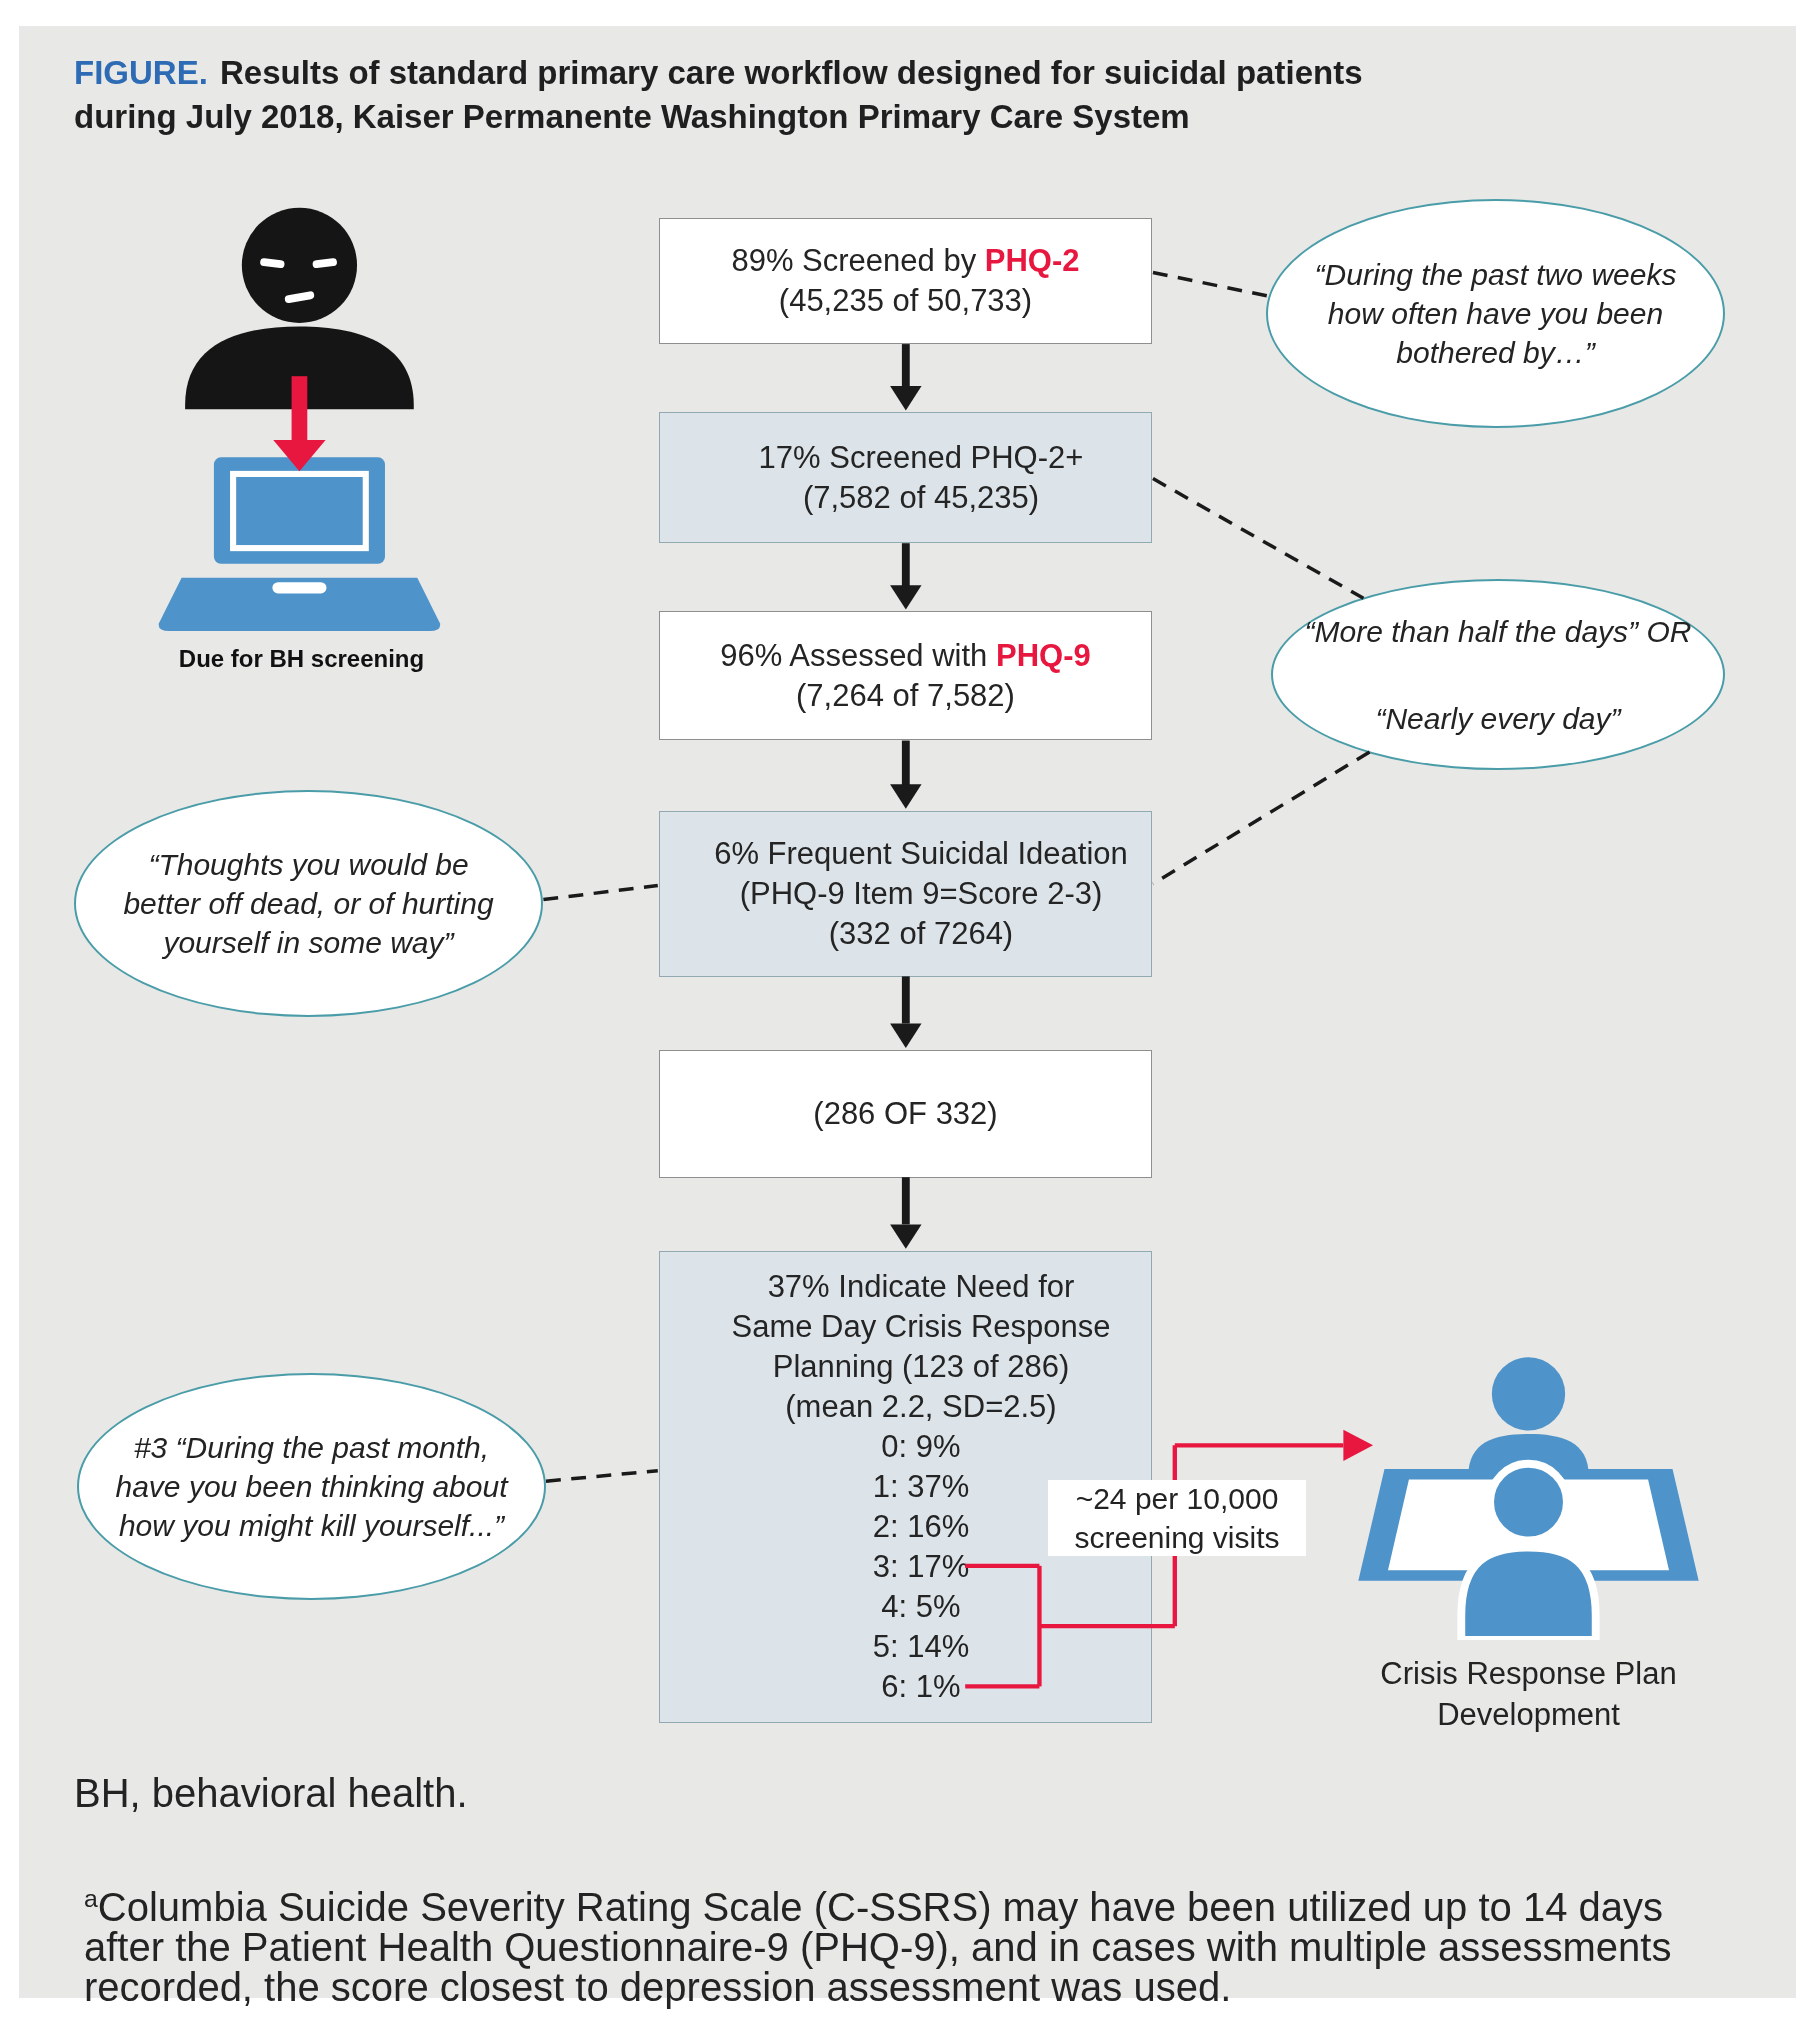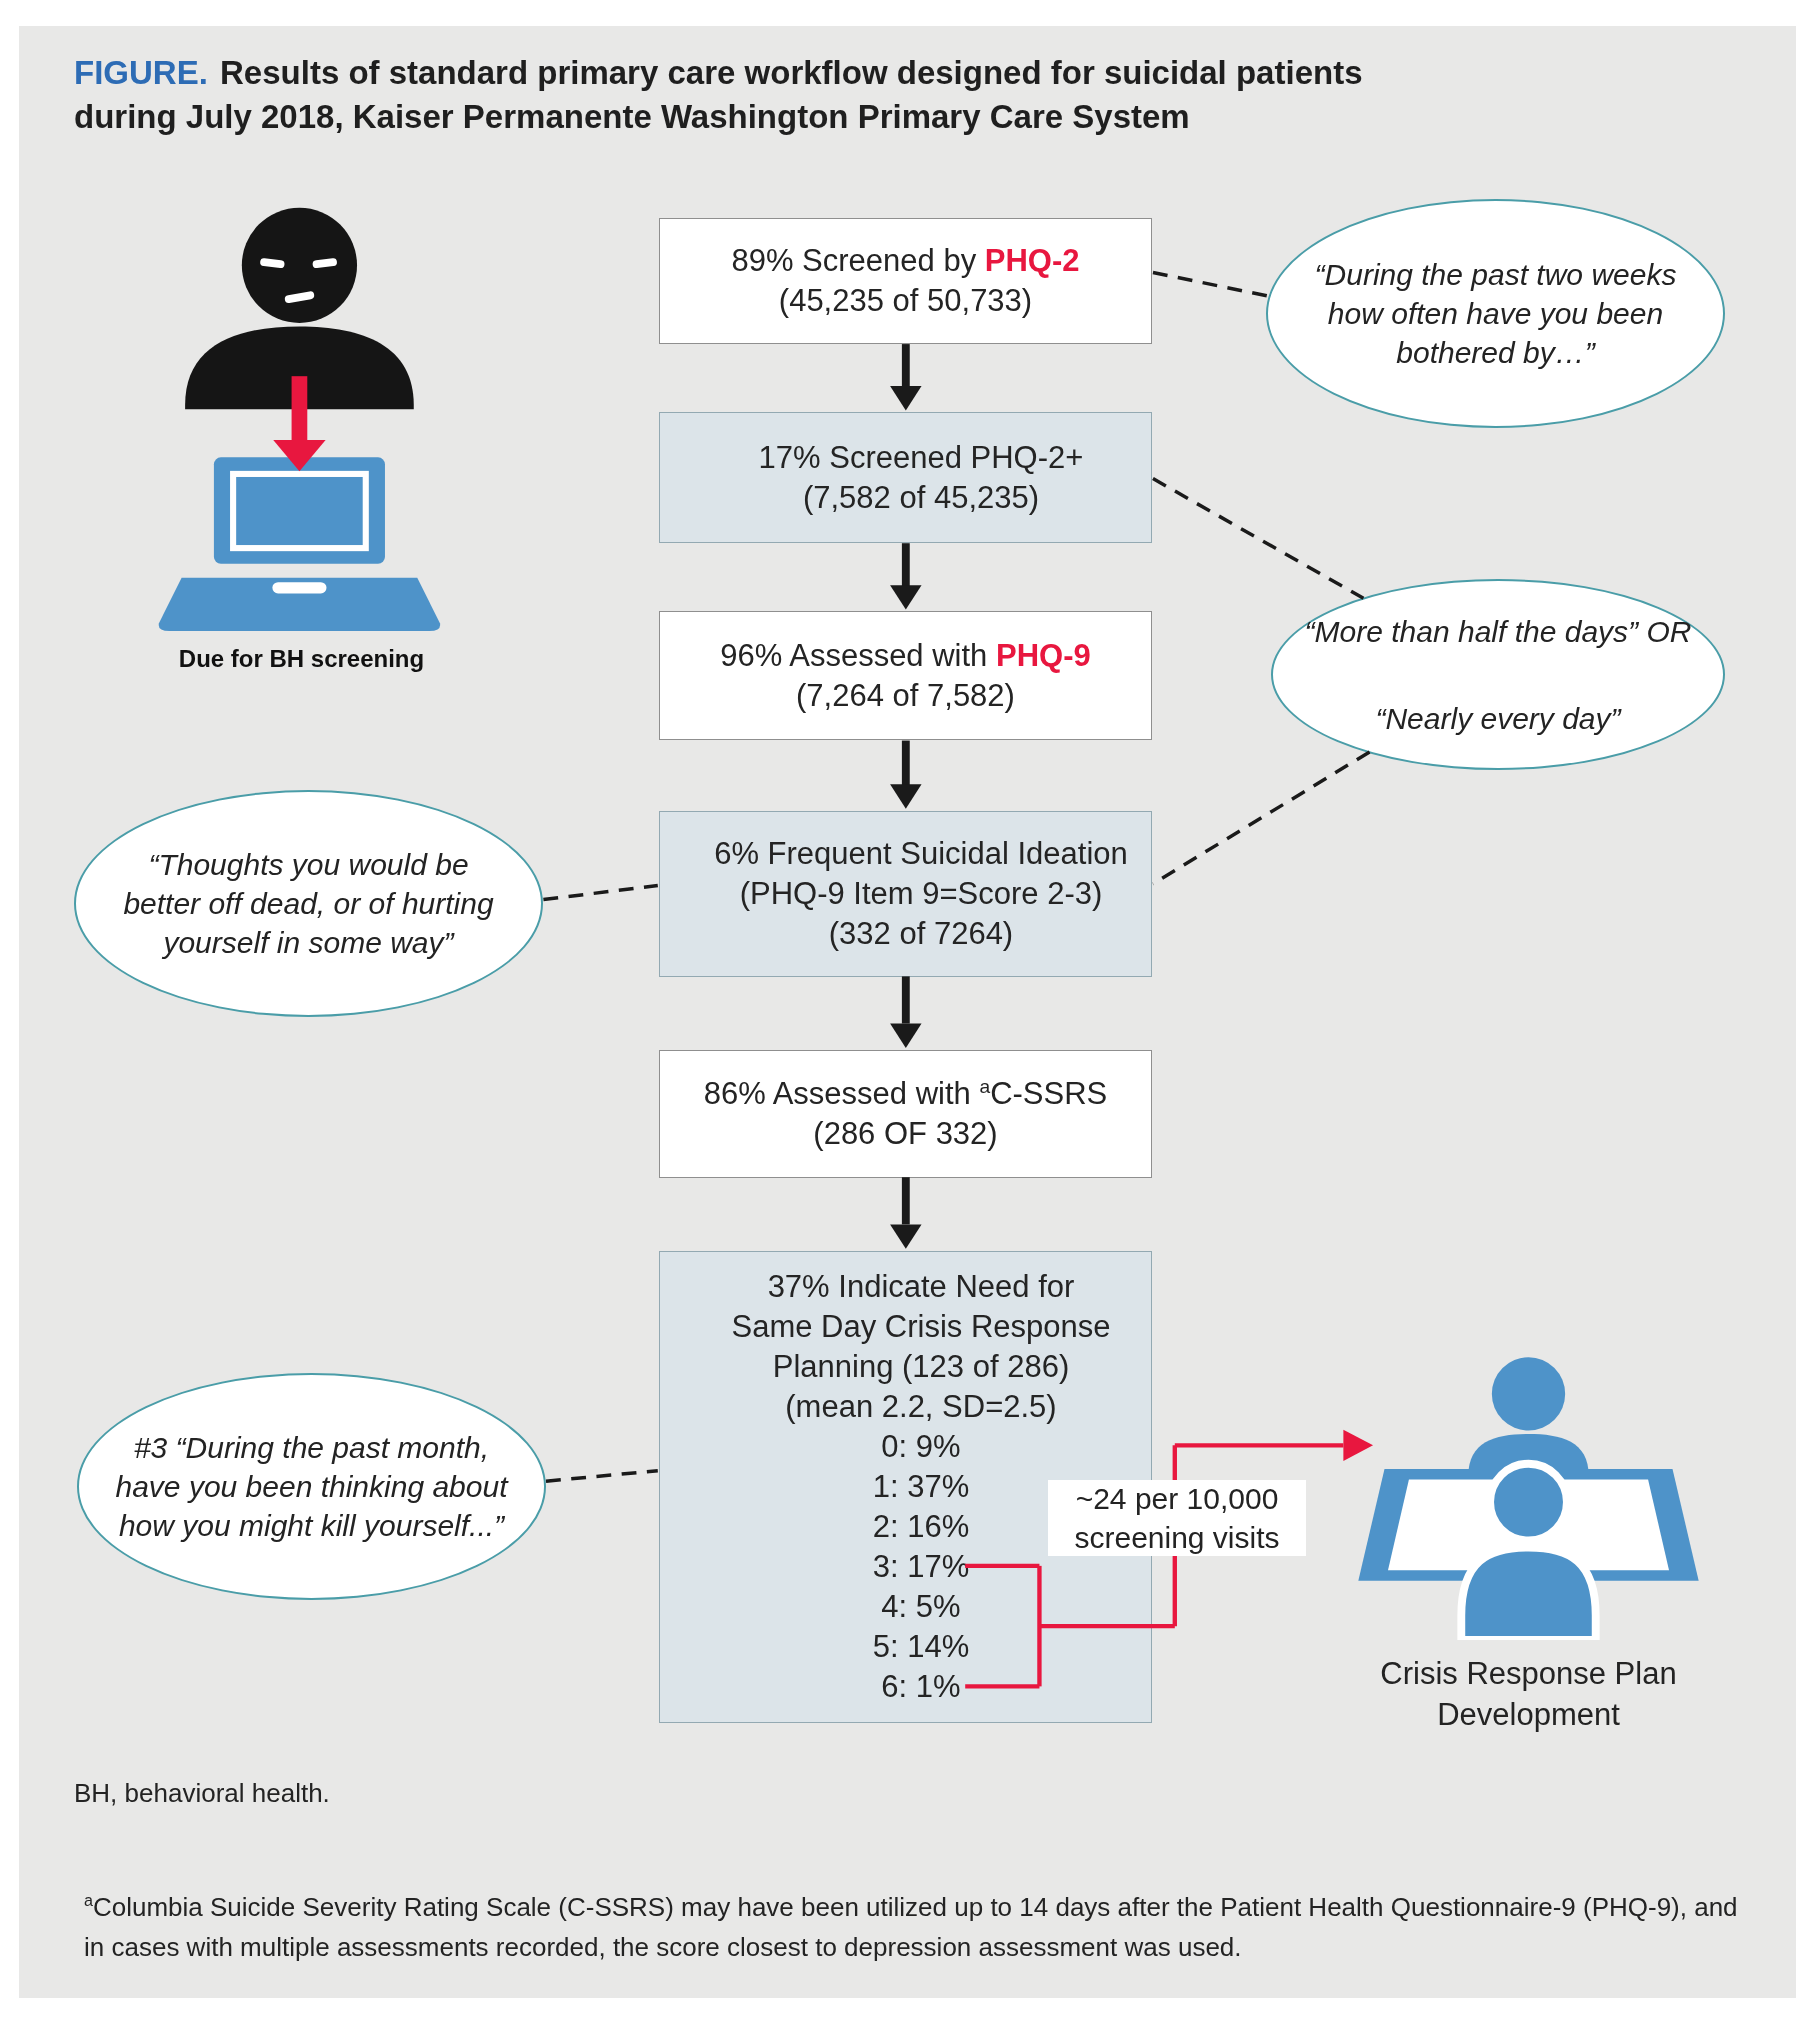--- a/index.html
+++ b/index.html
@@ -12,21 +12,21 @@
   .box { display:flex; flex-direction:column; justify-content:center; align-items:center;
          text-align:center; font-size:31px; line-height:40px; color:#242424; z-index:2; position:absolute; }
   .box.white  { background:#ffffff; border:1.7px solid #8f8f8f; }
   .box.shaded { background:#dce4e9; border:1.7px solid #93a9b2;padding-left:31px; }
   .red-bold { color:#e8173f; font-weight:bold; }
   .ellipse { position:absolute; border-radius:50%; background:#ffffff; border:2.6px solid #4a9da8;
              display:flex; flex-direction:column; justify-content:center; align-items:center;
              text-align:center; font-style:italic; font-size:30px; line-height:39px; color:#232323; z-index:2; }
   .caption-bold { position:absolute; font-weight:bold; font-size:24px; text-align:center; color:#111; z-index:2; }
   .caption-reg  { position:absolute; font-size:31px; line-height:41px; text-align:center; color:#232323; z-index:2; }
-  .fn { position:absolute; font-size:26px; line-height:40px; color:#232323; z-index:2; }
+  .fn { position:absolute; font-size:40px; line-height:40px; color:#232323; z-index:2; }
   sup { font-size:0.62em; vertical-align:super; line-height:0; }
   svg.overlay { position:absolute; left:0; top:0; z-index:5; pointer-events:none; }
   .icon-svg { position:absolute; z-index:2; }
   .rate-label { position:absolute; background:#ffffff; z-index:6; display:flex; flex-direction:column;
                 justify-content:center; align-items:center; text-align:center; font-size:30px;
                 line-height:39px; color:#232323; }
 </style>
 </head>
 <body>
 
@@ -68,21 +68,20 @@
     <div>(7,264 of 7,582)</div>
   </div>
 
   <div class="box shaded" style="left:659px; top:811px; width:493px; height:166px;">
     <div>6% Frequent Suicidal Ideation</div>
     <div>(PHQ-9 Item 9=Score 2-3)</div>
     <div>(332 of 7264)</div>
   </div>
 
   <div class="box white" style="left:659px; top:1050px; width:493px; height:128px;">
-    <div><span>86% Assessed with </span><sup>a</sup><span>C-SSRS</span></div>
     <div>(286 OF 332)</div>
   </div>
 
   <div class="box shaded" style="left:659px; top:1251px; width:493px; height:472px;">
     <div>37% Indicate Need for</div>
     <div>Same Day Crisis Response</div>
     <div>Planning (123 of 286)</div>
     <div>(mean 2.2, SD=2.5)</div>
     <div>0: 9%</div>
     <div>1: 37%</div>

